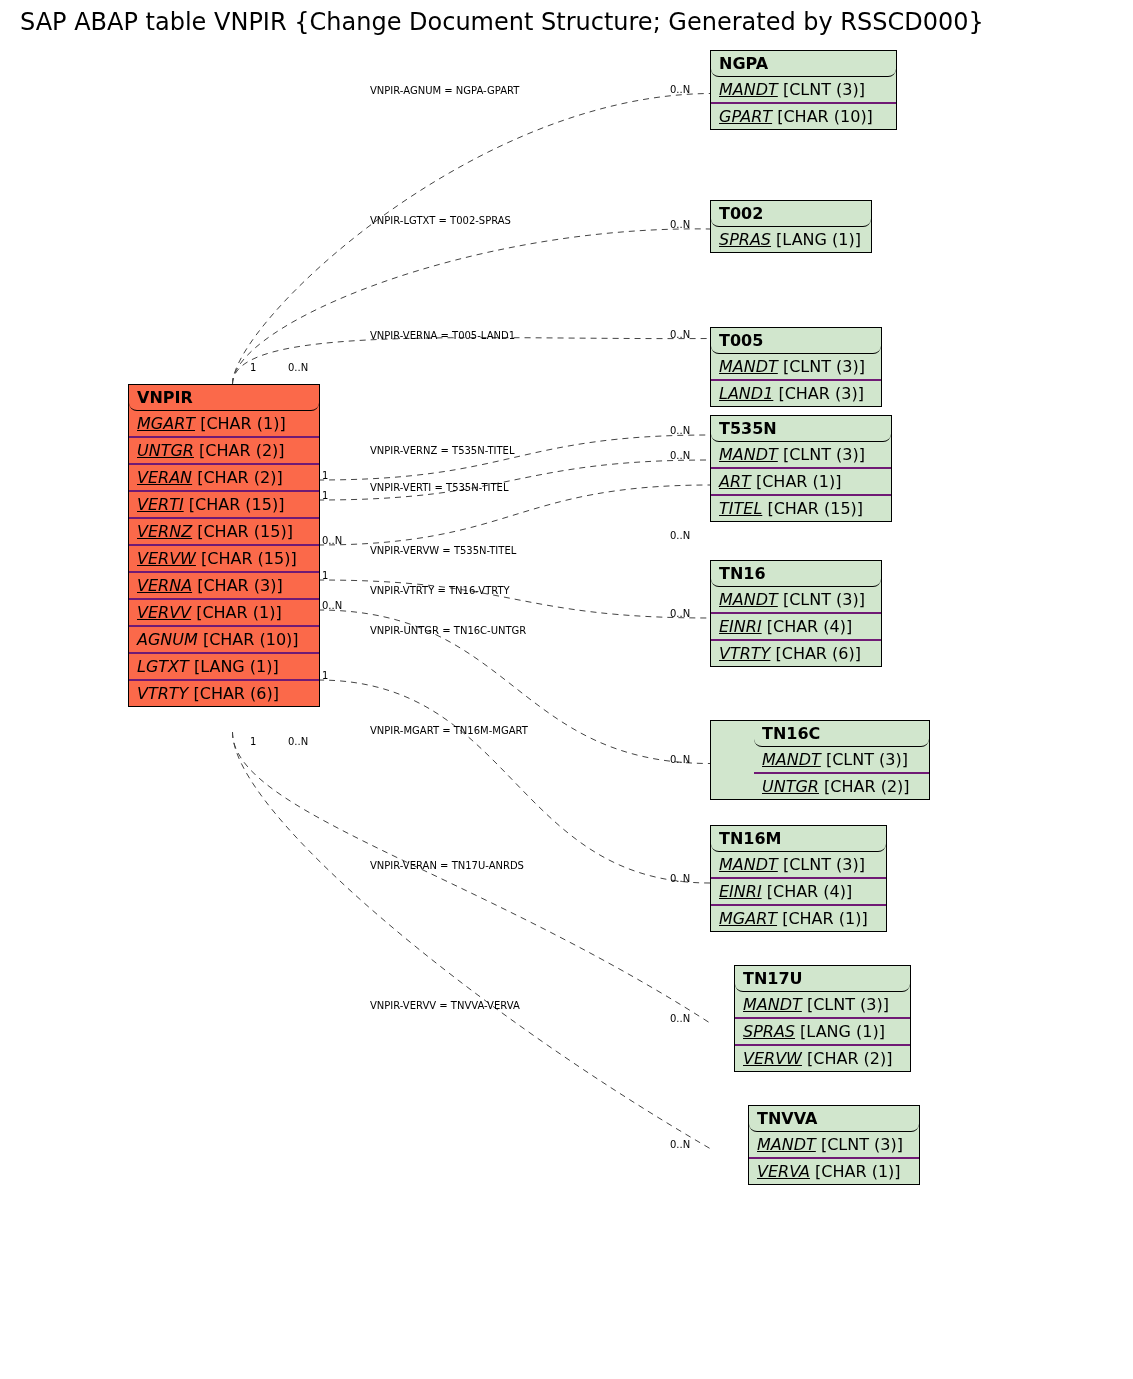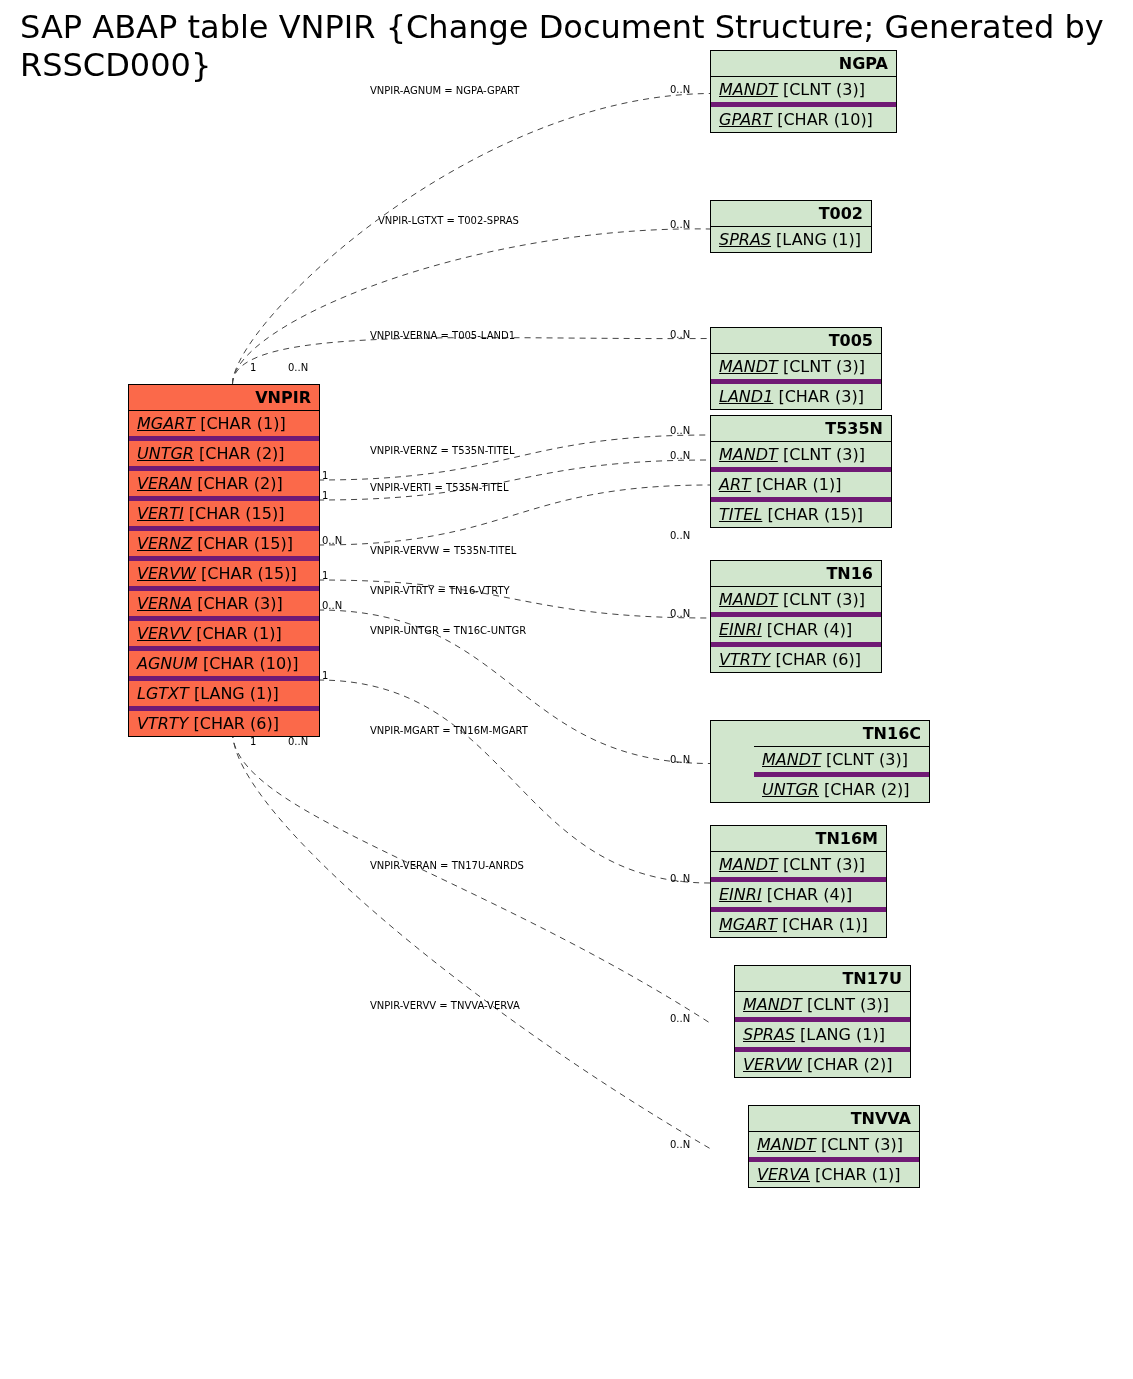--- a/index.html
+++ b/index.html
@@ -8,37 +8,38 @@
     background: #fff;
     font-family: "DejaVu Sans", Arial, sans-serif;
     width: 1133px;
     height: 1379px;
     position: relative;
   }
   .title {
     position: absolute;
     top: 8px;
     left: 20px;
-    font-size: 32px;
+    font-size: 24px;
     font-family: "DejaVu Sans", Arial, sans-serif;
   }
   .entity {
     position: absolute;
     border: 1px solid #000;
     font-size: 16px;
   }
   .entity .hdr {
     font-weight: bold;
-    text-align: right;
+    text-align: left;
     padding: 3px 8px;
     border-bottom: 1px solid #000;
+    border-radius: 8px;
   }
   .entity .row {
     padding: 3px 8px;
-    border-bottom: 5px solid #701a75;
+    border-bottom: 2px solid #701a75;
     white-space: nowrap;
   }
   .entity .row:last-child { border-bottom: none; }
   .entity .key { font-style: italic; text-decoration: underline; }
   .entity .fld { font-style: italic; }
   .main { background: #fb694a; }
   .rel  { background: #d1e6cd; }
   svg.lines {
     position: absolute;
     top: 0; left: 0;
@@ -132,21 +133,21 @@
       <div class="hdr">TNVVA</div>
       <div class="row"><span class="key">MANDT</span> [CLNT (3)]</div>
       <div class="row"><span class="key">VERVA</span> [CHAR (1)]</div>
     </div>
   </div>
 <div id="labels">
     <div class="lbl" style="left: 250px; top: 362px;">1</div>
     <div class="lbl" style="left: 288px; top: 362px;">0..N</div>
     <div class="lbl" style="top: 85px; left: 370px;">VNPIR-AGNUM = NGPA-GPART</div>
     <div class="lbl" style="left: 670px; top: 83.5px;">0..N</div>
-    <div class="lbl" style="top: 215px; left: 378px;">VNPIR-LGTXT = T002-SPRAS</div>
+    <div class="lbl" style="top: 215px; left: 370px;">VNPIR-LGTXT = T002-SPRAS</div>
     <div class="lbl" style="left: 670px; top: 219px;">0..N</div>
     <div class="lbl" style="top: 330px; left: 370px;">VNPIR-VERNA = T005-LAND1</div>
     <div class="lbl" style="left: 670px; top: 328.5px;">0..N</div>
     <div class="lbl" style="left: 322px; top: 470px;">1</div>
     <div class="lbl" style="top: 445px; left: 370px;">VNPIR-VERNZ = T535N-TITEL</div>
     <div class="lbl" style="left: 670px; top: 425px;">0..N</div>
     <div class="lbl" style="left: 322px; top: 490px;">1</div>
     <div class="lbl" style="top: 482px; left: 370px;">VNPIR-VERTI = T535N-TITEL</div>
     <div class="lbl" style="left: 670px; top: 450px;">0..N</div>
     <div class="lbl" style="left: 322px; top: 535px;">0..N</div>

